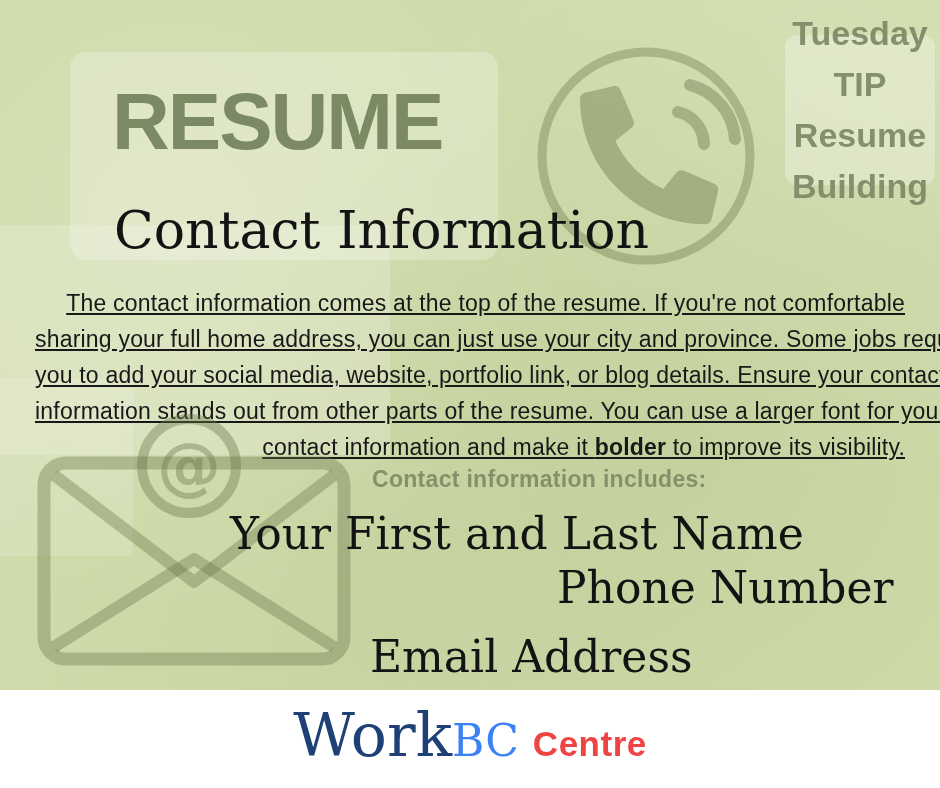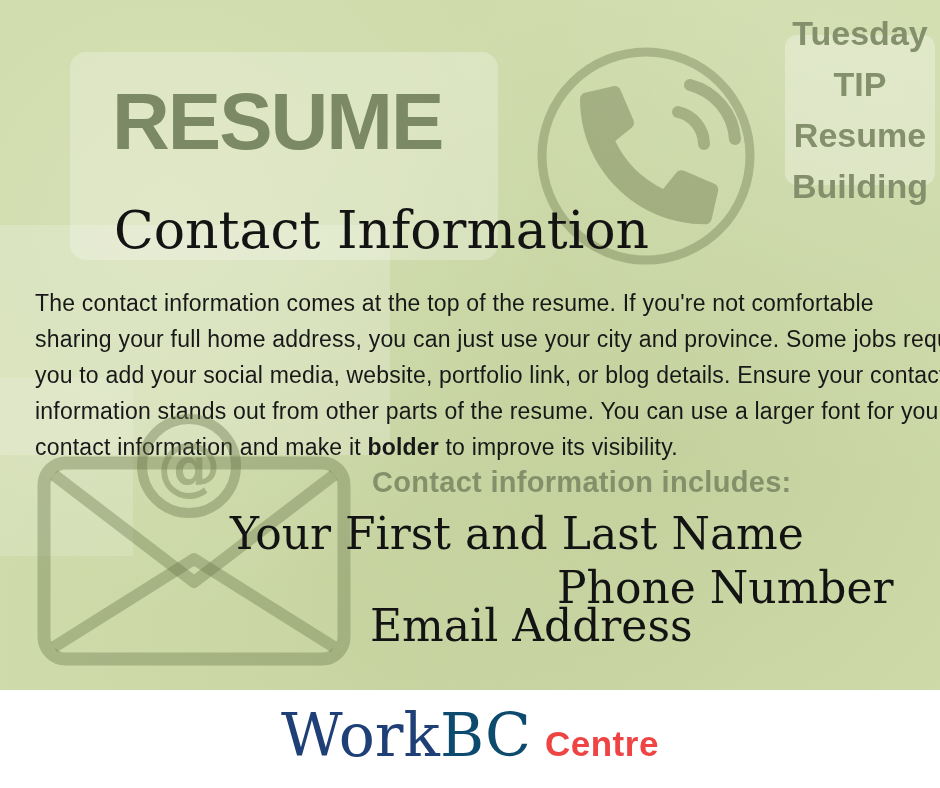--- a/index.html
+++ b/index.html
@@ -33,52 +33,52 @@
     font-size:80px;font-weight:bold;letter-spacing:-2px;
     color:#7c8965;white-space:nowrap;
   }
   .page-title{
     position:absolute;left:114px;top:200px;
     font-family:"DejaVu Serif",serif;
     font-size:52px;color:#131313;white-space:nowrap;letter-spacing:0px;
   }
   .body-copy{
     position:absolute;left:470px;top:285px;transform:translateX(-50%);
-    width:870px;text-align:left;
-    font-size:23px;line-height:36px;color:#181818;letter-spacing:0.2px;
+    width:870px;text-align:right;
+    font-size:23px;line-height:36px;color:#181818;letter-spacing:0.2px;text-decoration:underline;
   }
   .body-copy .line{white-space:nowrap;}
   .includes-heading{
     position:absolute;left:372px;top:466px;
-    font-size:29px;font-weight:bold;color:#84906a;white-space:nowrap;letter-spacing:0.3px;
+    font-size:23px;font-weight:bold;color:#84906a;white-space:nowrap;letter-spacing:0.3px;
   }
   .list-item{
     position:absolute;
     font-family:"DejaVu Serif",serif;
     font-size:44px;color:#131313;white-space:nowrap;
   }
   .item-name{left:230px;top:508px;}
   .item-phone{left:557px;top:562px;text-align:center;}
-  .item-email{left:370px;top:600px;}
+  .item-email{left:370px;top:631px;}
   .phone-icon{position:absolute;left:528px;top:38px;}
   .envelope-icon{position:absolute;left:36px;top:455px;}
   .at-badge{
     position:absolute;left:137px;top:414px;width:84px;height:84px;
     border:10px solid rgba(104,117,74,.40);border-radius:50%;
     display:flex;align-items:center;justify-content:center;
     font-family:"DejaVu Sans",sans-serif;font-weight:bold;font-size:64px;
     color:rgba(104,117,74,.40);
   }
   .footer{
     position:absolute;left:0;bottom:0;width:940px;height:98px;background:#ffffff;
     display:flex;align-items:baseline;justify-content:center;padding-top:0;
   }
   .brand{display:flex;align-items:baseline;margin-top:10px;}
   .brand-work{font-family:"DejaVu Serif",serif;font-size:60px;color:#1e4076;}
-  .brand-bc{font-family:"DejaVu Serif",serif;font-size:60px;color:#0c4a6e;}
+  .brand-bc{font-family:"DejaVu Serif",serif;font-size:44px;color:#3b82f6;}
   .brand-centre{font-weight:bold;font-size:35px;color:#ef4444;margin-left:14px;letter-spacing:0.5px;}
 </style>
 </head>
 <body>
 
 <div class="poster">
 
   <div class="patch patch-resume"></div>
   <div class="patch patch-left"></div>
   <div class="patch patch-left2"></div>

